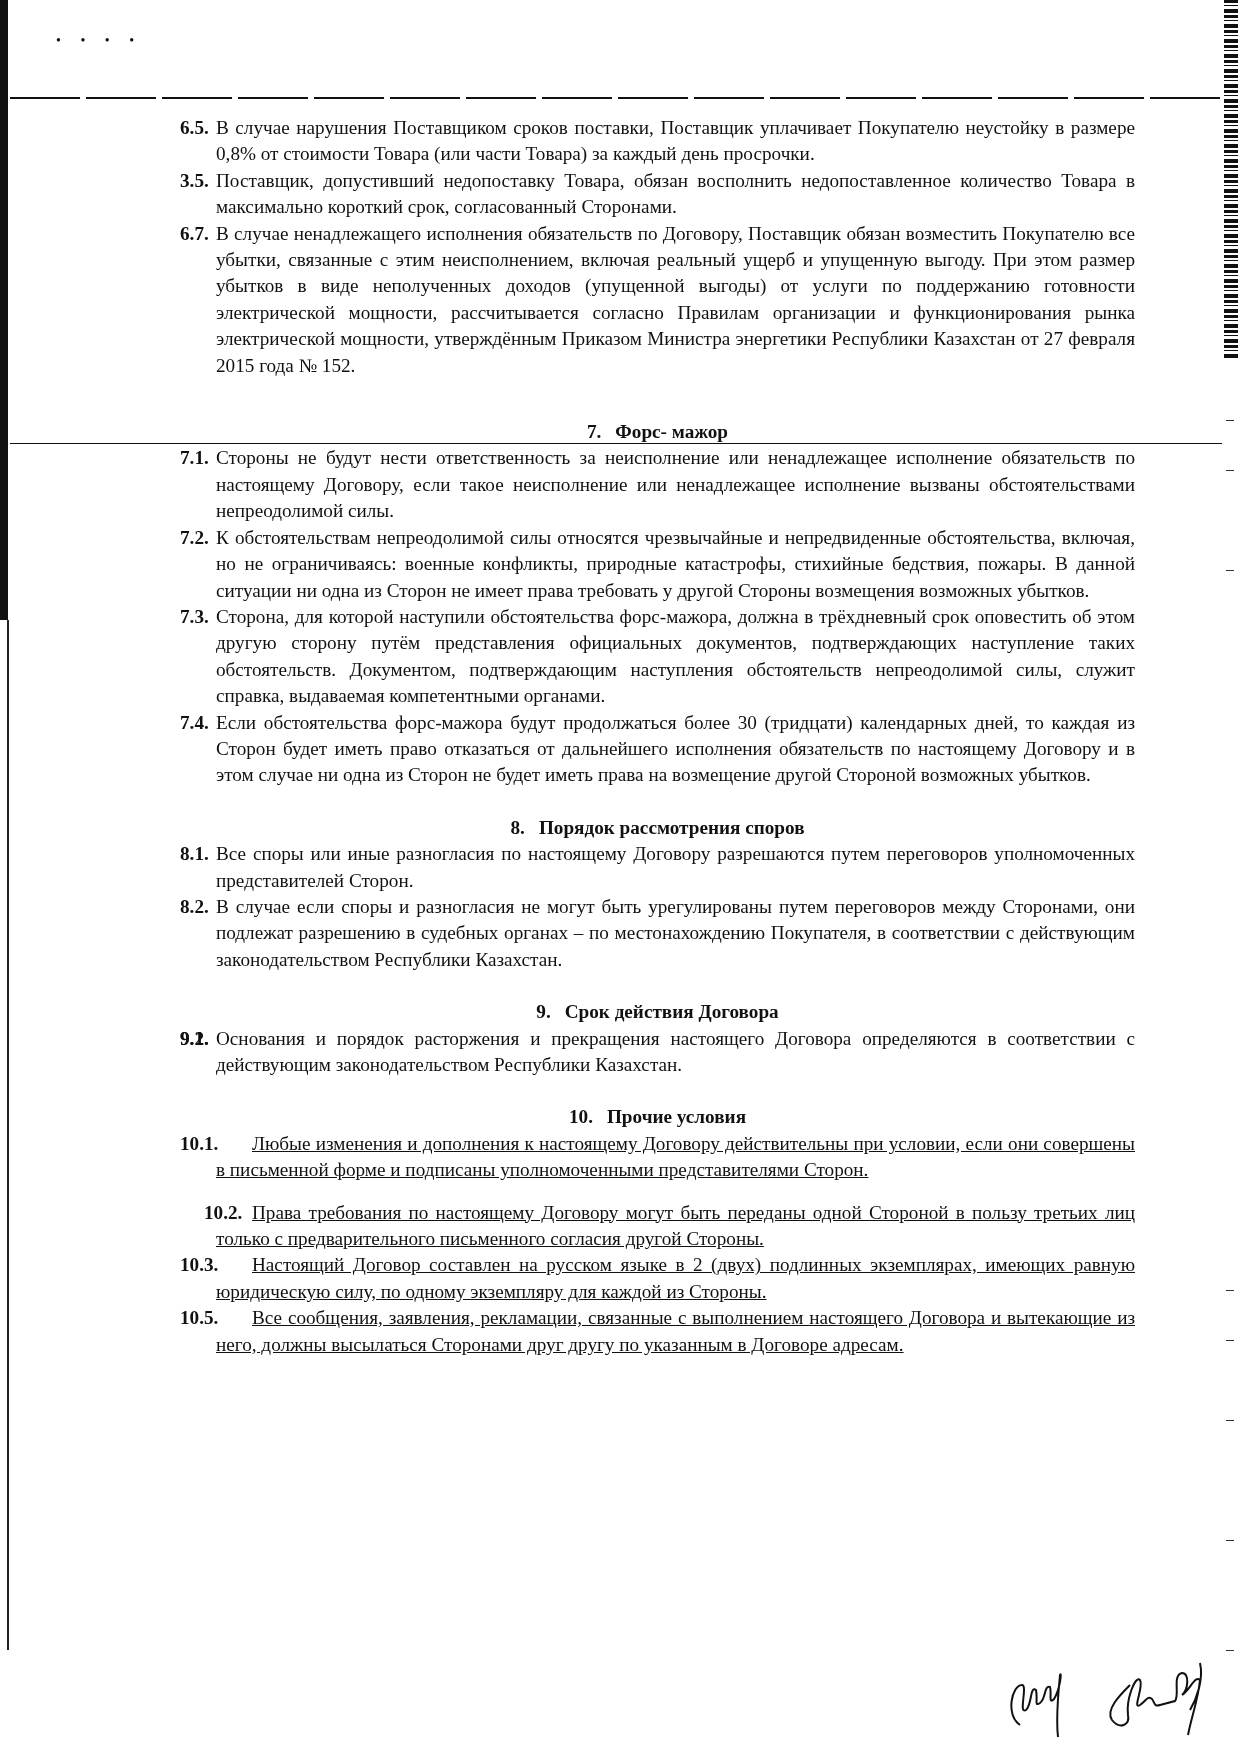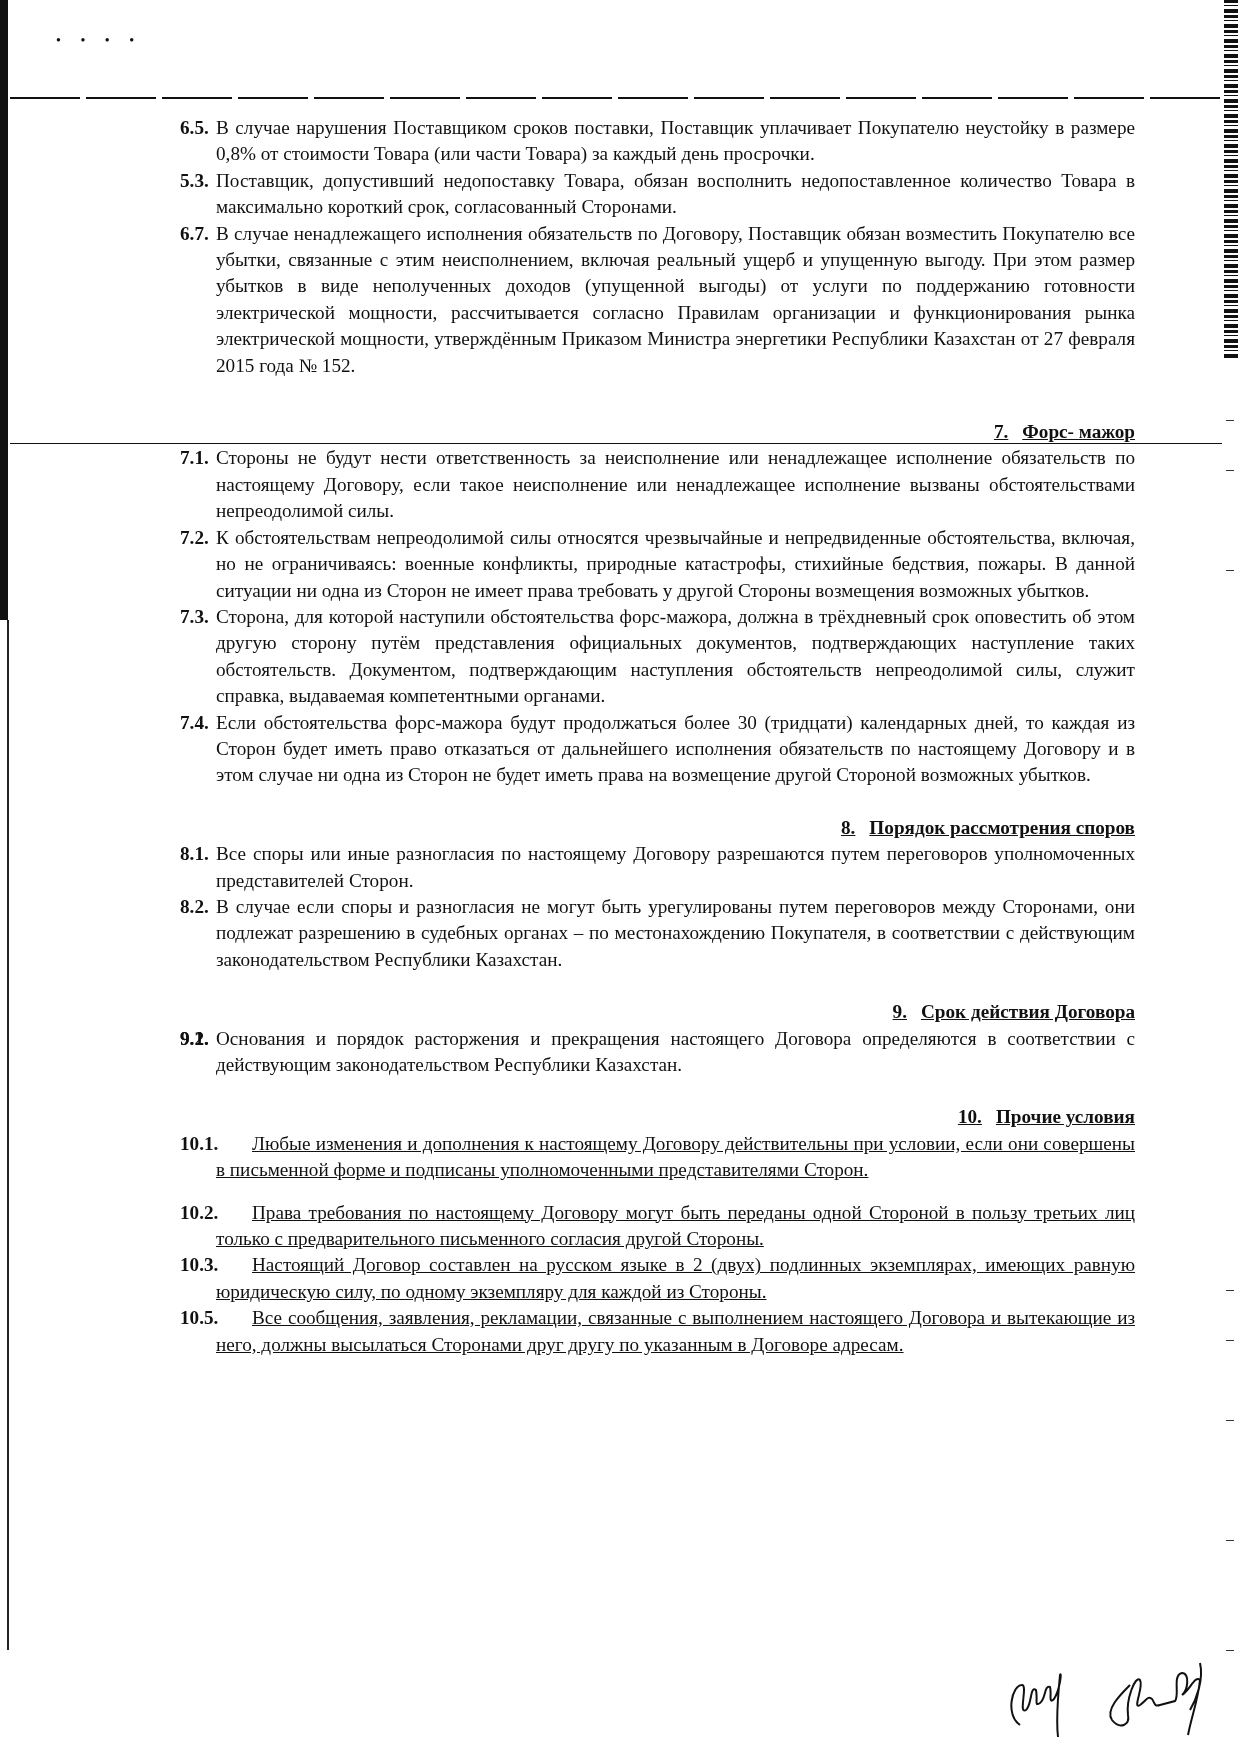--- a/index.html
+++ b/index.html
@@ -12,21 +12,21 @@
              background: repeating-linear-gradient(180deg, #111 0 3px, #fff 3px 5px, #111 5px 6px, #fff 6px 9px, #111 9px 13px, #fff 13px 15px); }
   .rtick { position: absolute; left: 1226px; width: 8px; height: 1px; background: #333; }
   .rule { position: absolute; left: 10px; right: 18px; height: 1px; background: #111; }
   .rule.dashed { background: repeating-linear-gradient(90deg, #111 0 70px, transparent 70px 76px); height: 2px; }
   .page { position: absolute; left: 180px; top: 115px; width: 955px; font-size: 19.2px; line-height: 26.4px; }
   .item { position: relative; padding-left: 36px; text-align: justify; text-align-last: left; }
   .num { position: absolute; left: 0; top: 0; font-weight: bold; }
   .item.wide { padding-left: 36px; text-decoration: underline; }
   .item.wide .txt { text-indent: 35px; display: block; }
   .item.wide .num { left: 0; }
-  .heading { text-align: right; font-weight: bold; margin-top: 26px; text-decoration: underline; }
+  .heading { text-align: center; font-weight: bold; margin-top: 26px; }
   .heading .hnum { margin-right: 14px; }
   .sig { position: absolute; top: 1655px; }
 </style>
 </head>
 <body>
 
 <div class="scan-left"></div>
 <div class="scan-left-thin"></div>
 <div class="dots" style="left:56px;">• •   • •</div>
 <div class="barcode"></div>
@@ -37,40 +37,40 @@
 <div class="rtick" style="top:1340px"></div>
 <div class="rtick" style="top:1420px"></div>
 <div class="rtick" style="top:1540px"></div>
 <div class="rtick" style="top:1650px"></div>
 
 <div class="rule dashed" style="top:97px"></div>
 <div class="rule" style="top:443px"></div>
 
 <div class="page" id="page">
     <div class="item"><span class="num">6.5.</span><span class="txt">В случае нарушения Поставщиком сроков поставки, Поставщик уплачивает Покупателю неустойку в размере 0,8% от стоимости Товара (или части Товара) за каждый день просрочки.</span></div>
-    <div class="item"><span class="num">5.3.</span><span class="txt">Поставщик, допустивший недопоставку Товара, обязан восполнить недопоставленное количество Товара в максимально короткий срок, согласованный Сторонами.</span></div>
+    <div class="item"><span class="num">3.5.</span><span class="txt">Поставщик, допустивший недопоставку Товара, обязан восполнить недопоставленное количество Товара в максимально короткий срок, согласованный Сторонами.</span></div>
     <div class="item"><span class="num">6.7.</span><span class="txt">В случае ненадлежащего исполнения обязательств по Договору, Поставщик обязан возместить Покупателю все убытки, связанные с этим неисполнением, включая реальный ущерб и упущенную выгоду. При этом размер убытков в виде неполученных доходов (упущенной выгоды) от услуги по поддержанию готовности электрической мощности, рассчитывается согласно Правилам организации и функционирования рынка электрической мощности, утверждённым Приказом Министра энергетики Республики Казахстан от 27 февраля 2015 года № 152.</span></div>
     <div class="heading" style="margin-top: 40px;"><span class="hnum">7.</span><span>Форс- мажор</span></div>
     <div class="item"><span class="num">7.1.</span><span class="txt">Стороны не будут нести ответственность за неисполнение или ненадлежащее исполнение обязательств по настоящему Договору, если такое неисполнение или ненадлежащее исполнение вызваны обстоятельствами непреодолимой силы.</span></div>
     <div class="item"><span class="num">7.2.</span><span class="txt">К обстоятельствам непреодолимой силы относятся чрезвычайные и непредвиденные обстоятельства, включая, но не ограничиваясь: военные конфликты, природные катастрофы, стихийные бедствия, пожары. В данной ситуации ни одна из Сторон не имеет права требовать у другой Стороны возмещения возможных убытков.</span></div>
     <div class="item"><span class="num">7.3.</span><span class="txt">Сторона, для которой наступили обстоятельства форс-мажора, должна в трёхдневный срок оповестить об этом другую сторону путём представления официальных документов, подтверждающих наступление таких обстоятельств. Документом, подтверждающим наступления обстоятельств непреодолимой силы, служит справка, выдаваемая компетентными органами.</span></div>
     <div class="item"><span class="num">7.4.</span><span class="txt">Если обстоятельства форс-мажора будут продолжаться более 30 (тридцати) календарных дней, то каждая из Сторон будет иметь право отказаться от дальнейшего исполнения обязательств по настоящему Договору и в этом случае ни одна из Сторон не будет иметь права на возмещение другой Стороной возможных убытков.</span></div>
     <div class="heading"><span class="hnum">8.</span><span>Порядок рассмотрения споров</span></div>
     <div class="item"><span class="num">8.1.</span><span class="txt">Все споры или иные разногласия по настоящему Договору разрешаются путем переговоров уполномоченных представителей Сторон.</span></div>
     <div class="item"><span class="num">8.2.</span><span class="txt">В случае если споры и разногласия не могут быть урегулированы путем переговоров между Сторонами, они подлежат разрешению в судебных органах – по местонахождению Покупателя, в соответствии с действующим законодательством Республики Казахстан.</span></div>
     <div class="heading"><span class="hnum">9.</span><span>Срок действия Договора</span></div>
     <div class="item"><span class="num">9.1.</span></div>
     <div class="item"><span class="num">9.2.</span><span class="txt">Основания и порядок расторжения и прекращения настоящего Договора определяются в соответствии с действующим законодательством Республики Казахстан.</span></div>
     <div class="heading"><span class="hnum">10.</span><span>Прочие условия</span></div>
     <div class="item wide" style="padding-left: 0px;">
       <span class="num" style="position: absolute;">10.1.</span>
       <span class="txt" style="display: block; text-indent: 36px; padding-left: 36px; margin-left: 0px;">Любые изменения и дополнения к настоящему Договору действительны при условии, если они совершены в письменной форме и подписаны уполномоченными представителями Сторон.</span>
     </div>
     <div class="item wide" style="padding-left: 0px;">
-      <span class="num" style="position: absolute;">10.2.</span>
+      <span class="num" style="position: absolute; margin-left: 24px;">10.2.</span>
       <span class="txt" style="display: block; text-indent: 36px; padding-left: 36px; margin-left: 0px; margin-top: 16px;">Права требования по настоящему Договору могут быть переданы одной Стороной в пользу третьих лиц только с предварительного письменного согласия другой Стороны.</span>
     </div>
     <div class="item wide" style="padding-left: 0px;">
       <span class="num" style="position: absolute;">10.3.</span>
       <span class="txt" style="display: block; text-indent: 36px; padding-left: 36px; margin-left: 0px;">Настоящий Договор составлен на русском языке в 2 (двух) подлинных экземплярах, имеющих равную юридическую силу, по одному экземпляру для каждой из Стороны.</span>
     </div>
     <div class="item wide" style="padding-left: 0px;">
       <span class="num" style="position: absolute;">10.5.</span>
       <span class="txt" style="display: block; text-indent: 36px; padding-left: 36px; margin-left: 0px;">Все сообщения, заявления, рекламации, связанные с выполнением настоящего Договора и вытекающие из него, должны высылаться Сторонами друг другу по указанным в Договоре адресам.</span>
     </div>

